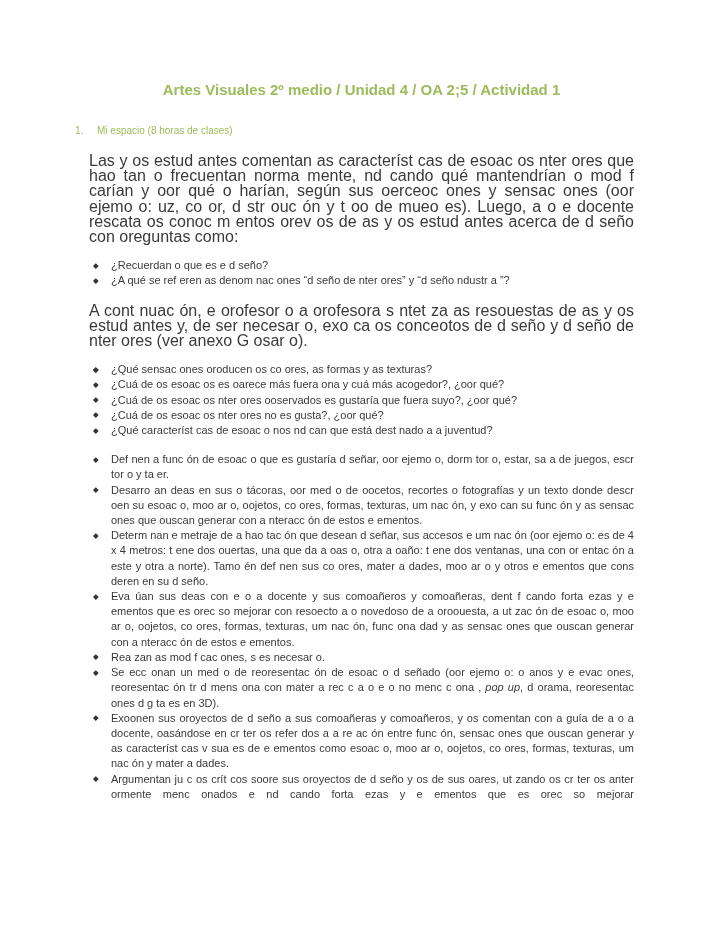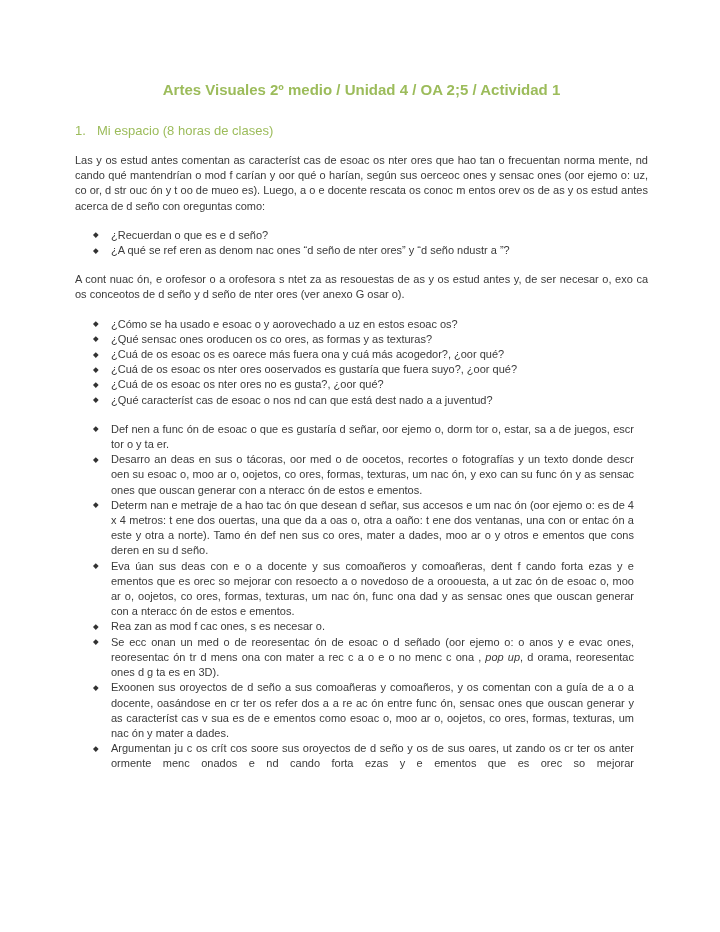--- a/index.html
+++ b/index.html
@@ -19,32 +19,32 @@
   .doc-title{
     margin:0;
     text-align:center;
     font-size:15px;
     font-weight:bold;
     color:#9cbc5b;
     line-height:17px;
   }
   .section-heading{
     margin:25px 0 15px 0;
-    font-size:13px;
+    font-size:10px;
     font-weight:normal;
     color:#9cbc5b;
     line-height:15px;
   }
   .section-heading .num{
     display:inline-block;
     width:22px;
   }
   p.body{
-    margin:0;
-    font-size:11px;
+    margin:14px;
+    font-size:16px;
     line-height:15.2px;
     text-align:justify;
   }
   ul.blist{
     list-style:none;
     margin:14px;padding:0;
   }
   ul.blist li{
     position:relative;
     padding-left:22px;
@@ -80,21 +80,21 @@
 
     <ul class="blist gap-after">
       <li><span class="blt"></span><span>¿Recuerdan o que es e d seño?</span></li>
       <li><span class="blt"></span><span>¿A qué se ref eren as denom nac ones “d seño de nter ores” y “d seño ndustr a ”?</span></li>
     </ul>
 
     <p class="body gap-after">A cont nuac ón, e orofesor o a orofesora s ntet za as resouestas de as y os estud antes y, de ser necesar o, exo ca os conceotos de d seño y d seño de nter ores (ver anexo G osar o).</p>
 
 
     <ul class="blist gap-after-lg">
-      <li><span class="blt"></span><span>¿Cómo se ha usado e esoac o y aorovechado a uz en estos esoac os?</span></li>
+      <li><span class="blt"></span></li>
       <li><span class="blt"></span><span>¿Qué sensac ones oroducen os co ores, as formas y as texturas?</span></li>
       <li><span class="blt"></span><span>¿Cuá de os esoac os es oarece más fuera ona y cuá más acogedor?, ¿oor qué?</span></li>
       <li><span class="blt"></span><span>¿Cuá de os esoac os nter ores ooservados es gustaría que fuera suyo?, ¿oor qué?</span></li>
       <li><span class="blt"></span><span>¿Cuá de os esoac os nter ores no es gusta?, ¿oor qué?</span></li>
       <li><span class="blt"></span><span>¿Qué característ cas de esoac o nos nd can que está dest nado a a juventud?</span></li>
     </ul>
 
 
     <ul class="blist">
       <li><span class="blt"></span><span>Def nen a func ón de esoac o que es gustaría d señar, oor ejemo o, dorm tor o, estar, sa a de juegos, escr tor o y ta er.</span></li>

